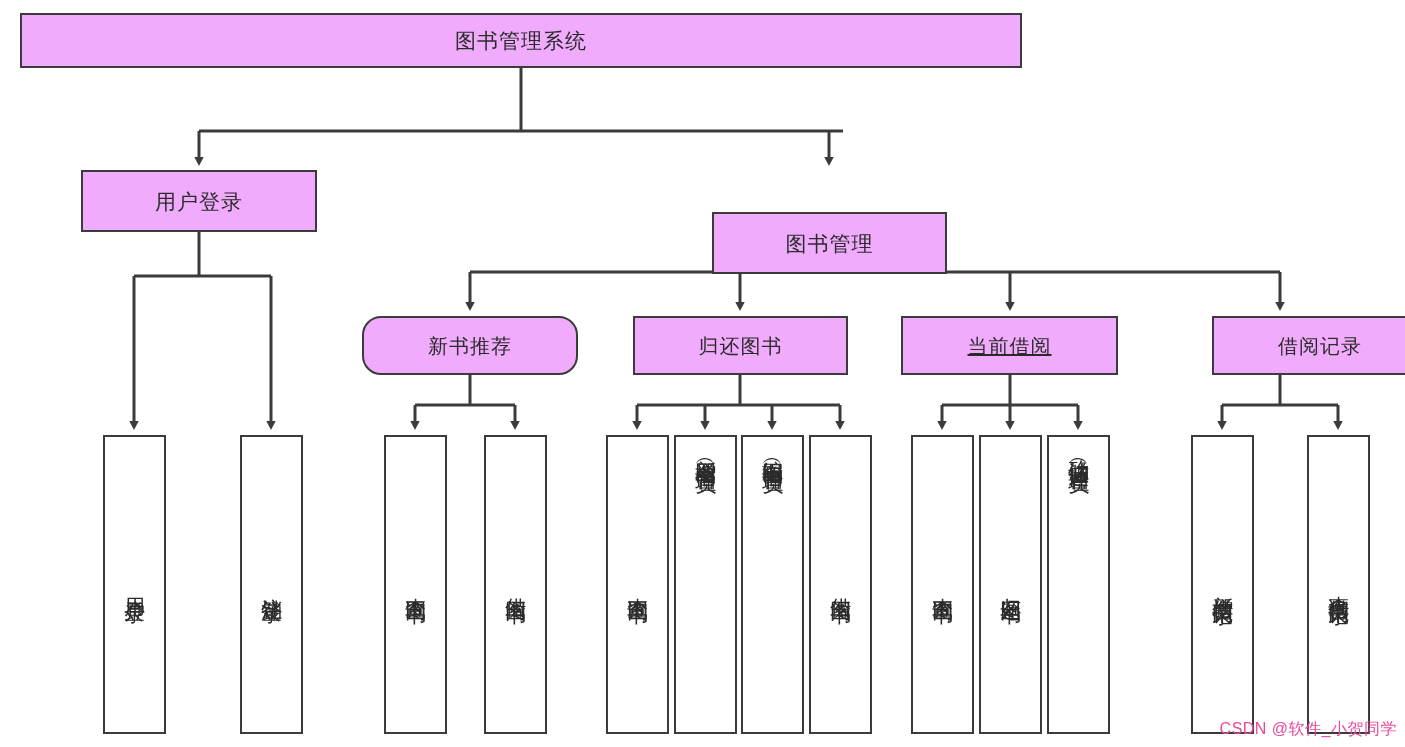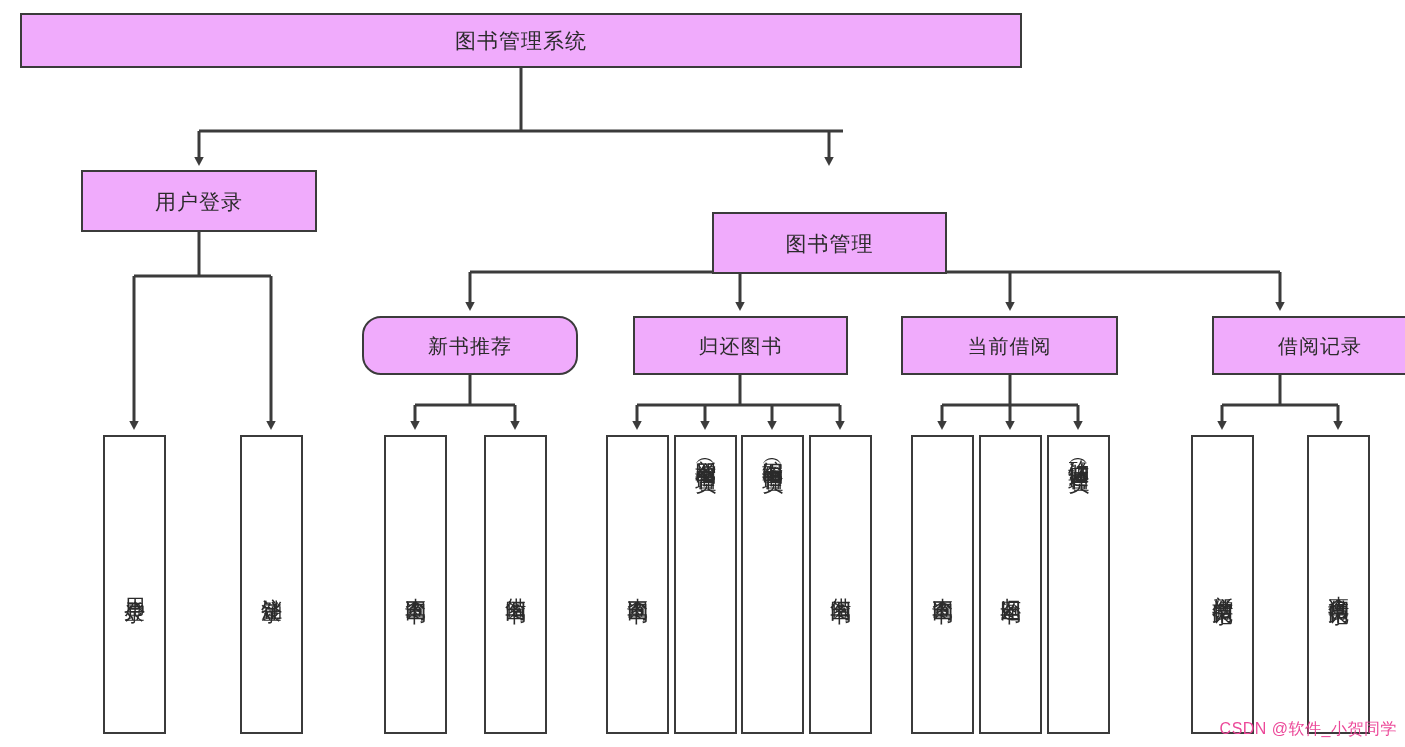--- a/index.html
+++ b/index.html
@@ -147,21 +147,21 @@
   <div class="node h" style="left:712px; top:170px; width:235px; height:62px;margin-top:42px;">
     <span>图书管理</span>
   </div>
 
   <div class="node h-small" style="left:362px; top:316px; width:216px; height:59px;border-radius:19px;">
     <span>新书推荐</span>
   </div>
   <div class="node h-small" style="left:633px; top:316px; width:215px; height:59px;">
     <span>归还图书</span>
   </div>
-  <div class="node h-small" style="left:901px; top:316px; width:217px; height:59px;">
+  <div class="node h-small" style="left:901px; top:316px; width:217px; height:59px;text-decoration:underline;">
     <span>当前借阅</span>
   </div>
   <div class="node h-small" style="left:1172px; top:316px; width:216px; height:59px;margin-left:40px;">
     <span>借阅记录</span>
   </div>
 
   <div class="leaf centered" style="left:103px; top:435px; width:63px; height:299px;">
     <span>用户登录</span>
   </div>
   <div class="leaf centered" style="left:240px; top:435px; width:63px; height:299px;">

